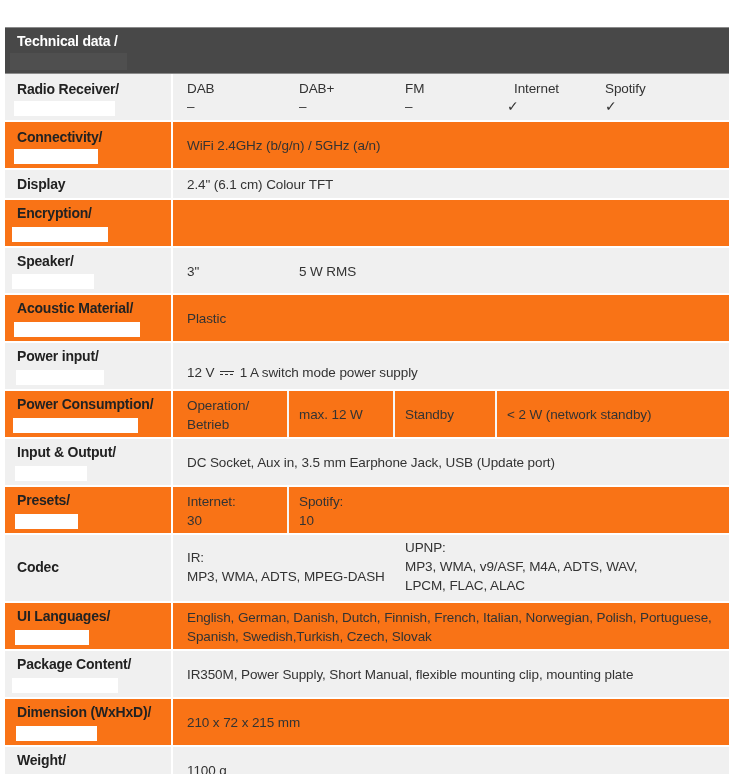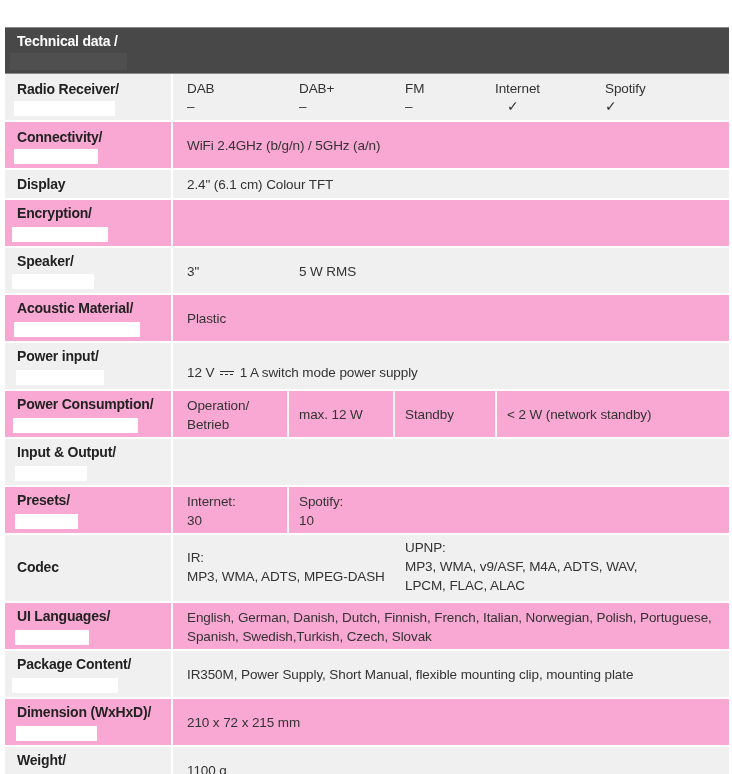--- a/index.html
+++ b/index.html
@@ -4,21 +4,21 @@
 <style>
   html, body { margin: 0; padding: 0; background: #ffffff; }
   body { width: 732px; height: 774px; position: relative; overflow: hidden;
          font-family: "Liberation Sans", "DejaVu Sans", sans-serif; color: #2a2a2a; }
   .sheet { position: absolute; left: 5px; top: 7px; width: 724px; margin-top: 20px; }
   .header { background: #484848; height: 45px; border-top: 1px solid #8a8a8a; border-bottom: 1px solid #8a8a8a; position: relative; }
   .header .title { position: absolute; left: 12px; top: 5px; color: #ffffff; font-weight: bold; font-size: 14px; letter-spacing: -0.2px; }
   .header .redact { position: absolute; left: 5px; top: 25px; width: 117px; height: 17px; background: #4f4f4f; }
   .row { position: relative; border-bottom: 2px solid #ffffff; box-sizing: border-box; }
   .row.light { background: #f0f0f0; }
-  .row.dark { background: #f9a8d4; }
+  .row.dark { background: #f97316; }
   .label { position: absolute; left: 0; top: 0; bottom: 0; width: 168px; border-right: 2px solid #ffffff; box-sizing: border-box; }
   .label .name { position: absolute; left: 12px; top: 7px; font-weight: bold; font-size: 14px; color: #222; white-space: nowrap; letter-spacing: -0.2px; }
   .label .redact { position: absolute; left: 9px; height: 15px; background: #ffffff; }
   .val { position: absolute; font-size: 13.5px; color: #333; line-height: 19px; white-space: nowrap; letter-spacing: -0.1px; }
   .vsep { position: absolute; top: 0; bottom: 0; width: 2px; background: #f7f7f7; }
   .check { font-size: 14px; }
   .dcsym { display: inline-block; width: 14px; height: 7px; position: relative; vertical-align: middle; margin: 0 2px; }
   .dcsym::before { content: ""; position: absolute; left: 0; right: 0; top: 1px; height: 1.5px; background: #333; }
   .dcsym::after { content: ""; position: absolute; left: 0; right: 0; top: 4px; height: 1.5px;
      background: repeating-linear-gradient(to right, #333 0 3px, transparent 3px 5px); }
@@ -37,21 +37,21 @@
     <div class="label">
       <span class="name">Radio Receiver/</span>
       <span class="redact" style="top:27px;width:101px"></span>
     </div>
     <span class="val" style="left:182px;top:5px">DAB</span>
     <span class="val" style="left:182px;top:23px">–</span>
     <span class="val" style="left:294px;top:5px">DAB+</span>
     <span class="val" style="left:294px;top:23px">–</span>
     <span class="val" style="left:400px;top:5px">FM</span>
     <span class="val" style="left:400px;top:23px">–</span>
-    <span class="val" style="left:490px;top:5px">Internet</span>
+    <span class="val" style="left:509px;top:5px">Internet</span>
     <span class="val check" style="left:502px;top:23px">✓</span>
     <span class="val" style="left:600px;top:5px">Spotify</span>
     <span class="val check" style="left:600px;top:23px">✓</span>
   </div>
 
   <div class="row dark" style="height:48px">
     <div class="label">
       <span class="name">Connectivity/</span>
       <span class="redact" style="top:27px;width:84px"></span>
     </div>
@@ -110,20 +110,21 @@
     <span class="val" style="left:400px;top:14px">Standby</span>
     <span class="vsep" style="left:490px"></span>
     <span class="val" style="left:502px;top:14px">&lt; 2 W (network standby)</span>
   </div>
 
   <div class="row light" style="height:48px">
     <div class="label">
       <span class="name" style="top:5px">Input &amp; Output/</span>
       <span class="redact" style="top:27px;width:72px;left:10px"></span>
     </div>
+    <span class="val" style="left:182px;top:14px">DC Socket, Aux in, 3.5 mm Earphone Jack, USB (Update port)</span>
   </div>
 
   <div class="row dark" style="height:48px">
     <div class="label">
       <span class="name" style="top:5px">Presets/</span>
       <span class="redact" style="top:27px;width:63px;left:10px"></span>
     </div>
     <span class="val" style="left:182px;top:5px">Internet:</span>
     <span class="val" style="left:182px;top:24px">30</span>
     <span class="vsep" style="left:282px"></span>

